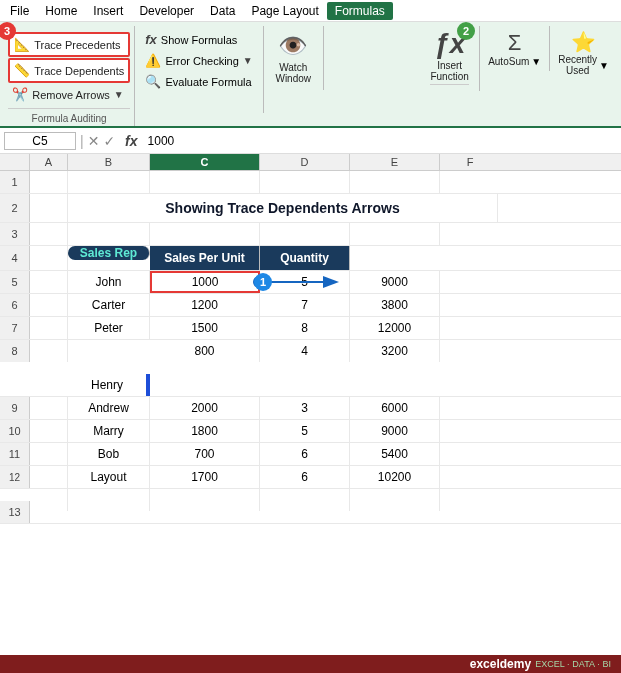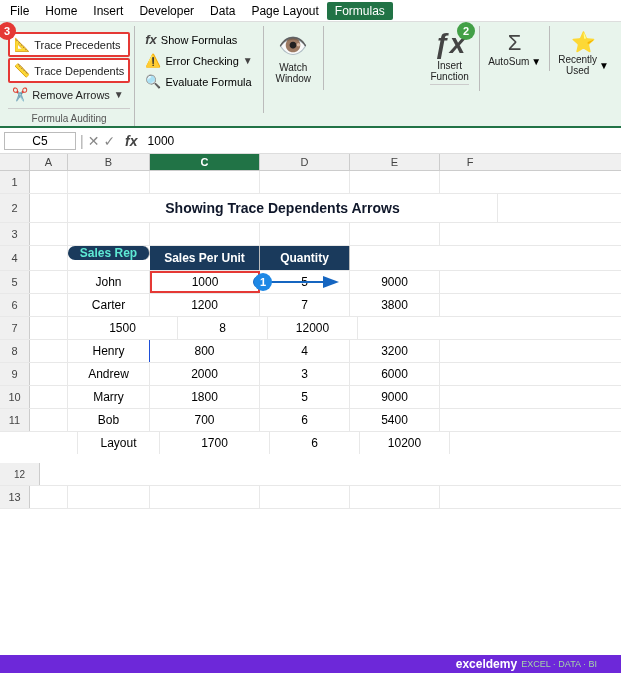--- a/index.html
+++ b/index.html
@@ -183,29 +183,30 @@
     <div style="width:38px;border-right:1px solid #e8e8e8;height:22px;"></div>
     <div style="width:82px;border-right:1px solid #e8e8e8;height:22px;display:flex;align-items:center;justify-content:center;">Carter</div>
     <div style="width:110px;border-right:1px solid #e8e8e8;height:22px;display:flex;align-items:center;justify-content:center;">1200</div>
     <div style="width:90px;border-right:1px solid #e8e8e8;height:22px;display:flex;align-items:center;justify-content:center;">7</div>
     <div style="width:90px;border-right:1px solid #e8e8e8;height:22px;display:flex;align-items:center;justify-content:center;">3800</div>
     <div style="width:60px;height:22px;"></div>
   </div>
   <div style="display:flex;border-bottom:1px solid #e8e8e8;">
     <div style="width:30px;background:#f0f0f0;border-right:1px solid #ccc;text-align:center;font-size:11px;color:#444;display:flex;align-items:center;justify-content:center;height:22px;">7</div>
     <div style="width:38px;border-right:1px solid #e8e8e8;height:22px;"></div>
+    <div style="width:82px;border-right:1px solid #e8e8e8;height:22px;display:flex;align-items:center;justify-content:center;">Peter</div>
     <div style="width:110px;border-right:1px solid #e8e8e8;height:22px;display:flex;align-items:center;justify-content:center;">1500</div>
     <div style="width:90px;border-right:1px solid #e8e8e8;height:22px;display:flex;align-items:center;justify-content:center;">8</div>
     <div style="width:90px;border-right:1px solid #e8e8e8;height:22px;display:flex;align-items:center;justify-content:center;">12000</div>
     <div style="width:60px;height:22px;"></div>
   </div>
   <div style="display:flex;border-bottom:1px solid #e8e8e8;">
     <div style="width:30px;background:#f0f0f0;border-right:1px solid #ccc;text-align:center;font-size:11px;color:#444;display:flex;align-items:center;justify-content:center;height:22px;">8</div>
     <div style="width:38px;border-right:1px solid #e8e8e8;height:22px;"></div>
-    <div style="width:82px;border-right:1px solid #1d4ed8;height:22px;display:flex;align-items:center;justify-content:center;">Henry</div>
+    <div style="width:82px;border-right:4px solid #1d4ed8;height:22px;display:flex;align-items:center;justify-content:center;margin-top:34px;">Henry</div>
     <div style="width:110px;border-right:1px solid #e8e8e8;height:22px;display:flex;align-items:center;justify-content:center;">800</div>
     <div style="width:90px;border-right:1px solid #e8e8e8;height:22px;display:flex;align-items:center;justify-content:center;">4</div>
     <div style="width:90px;border-right:1px solid #e8e8e8;height:22px;display:flex;align-items:center;justify-content:center;">3200</div>
     <div style="width:60px;height:22px;"></div>
   </div>
   <div style="display:flex;border-bottom:1px solid #e8e8e8;">
     <div style="width:30px;background:#f0f0f0;border-right:1px solid #ccc;text-align:center;font-size:11px;color:#444;display:flex;align-items:center;justify-content:center;height:22px;">9</div>
     <div style="width:38px;border-right:1px solid #e8e8e8;height:22px;"></div>
     <div style="width:82px;border-right:1px solid #e8e8e8;height:22px;display:flex;align-items:center;justify-content:center;">Andrew</div>
     <div style="width:110px;border-right:1px solid #e8e8e8;height:22px;display:flex;align-items:center;justify-content:center;">2000</div>
@@ -225,36 +226,36 @@
   <div style="display:flex;border-bottom:1px solid #e8e8e8;">
     <div style="width:30px;background:#f0f0f0;border-right:1px solid #ccc;text-align:center;font-size:11px;color:#444;display:flex;align-items:center;justify-content:center;height:22px;">11</div>
     <div style="width:38px;border-right:1px solid #e8e8e8;height:22px;"></div>
     <div style="width:82px;border-right:1px solid #e8e8e8;height:22px;display:flex;align-items:center;justify-content:center;">Bob</div>
     <div style="width:110px;border-right:1px solid #e8e8e8;height:22px;display:flex;align-items:center;justify-content:center;">700</div>
     <div style="width:90px;border-right:1px solid #e8e8e8;height:22px;display:flex;align-items:center;justify-content:center;">6</div>
     <div style="width:90px;border-right:1px solid #e8e8e8;height:22px;display:flex;align-items:center;justify-content:center;">5400</div>
     <div style="width:60px;height:22px;"></div>
   </div>
   <div style="display:flex;border-bottom:1px solid #e8e8e8;">
-    <div style="width:40px;background:#f0f0f0;border-right:1px solid #ccc;text-align:center;font-size:10px;color:#444;display:flex;align-items:center;justify-content:center;height:22px;margin-top:31px;">12</div>
+    <div style="width:30px;background:#f0f0f0;border-right:1px solid #ccc;text-align:center;font-size:10px;color:#444;display:flex;align-items:center;justify-content:center;height:22px;">12</div>
     <div style="width:38px;border-right:1px solid #e8e8e8;height:22px;"></div>
     <div style="width:82px;border-right:1px solid #e8e8e8;height:22px;display:flex;align-items:center;justify-content:center;">Layout</div>
     <div style="width:110px;border-right:1px solid #e8e8e8;height:22px;display:flex;align-items:center;justify-content:center;">1700</div>
     <div style="width:90px;border-right:1px solid #e8e8e8;height:22px;display:flex;align-items:center;justify-content:center;">6</div>
     <div style="width:90px;border-right:1px solid #e8e8e8;height:22px;display:flex;align-items:center;justify-content:center;">10200</div>
     <div style="width:60px;height:22px;"></div>
   </div>
   <div style="display:flex;border-bottom:1px solid #e8e8e8;">
-    <div style="width:30px;background:#f0f0f0;border-right:1px solid #ccc;text-align:center;font-size:11px;color:#444;display:flex;align-items:center;justify-content:center;height:22px;">13</div>
+    <div style="width:30px;background:#f0f0f0;border-right:1px solid #ccc;text-align:center;font-size:11px;color:#444;display:flex;align-items:center;justify-content:center;height:22px;margin-top:12px;">13</div>
     <div style="width:38px;border-right:1px solid #e8e8e8;height:22px;"></div>
     <div style="width:82px;border-right:1px solid #e8e8e8;height:22px;"></div>
     <div style="width:110px;border-right:1px solid #e8e8e8;height:22px;"></div>
     <div style="width:90px;border-right:1px solid #e8e8e8;height:22px;"></div>
     <div style="width:90px;border-right:1px solid #e8e8e8;height:22px;"></div>
     <div style="width:60px;height:22px;"></div>
   </div>
 
 </div>
 
-<div style="background:#6d28d9;display:flex;align-items:center;justify-content:flex-end;padding:2px 24px;position:fixed;bottom:0;width:621px;">
+<div style="background:#7f1d1d;display:flex;align-items:center;justify-content:flex-end;padding:2px 10px;position:fixed;bottom:0;width:621px;">
   <span style="color:#fff;font-size:12px;font-weight:bold;">exceldemy</span>
   <span style="color:#a5d6a7;font-size:9px;margin-left:4px;">EXCEL · DATA · BI</span>
 </div>
 
 </body></html>

